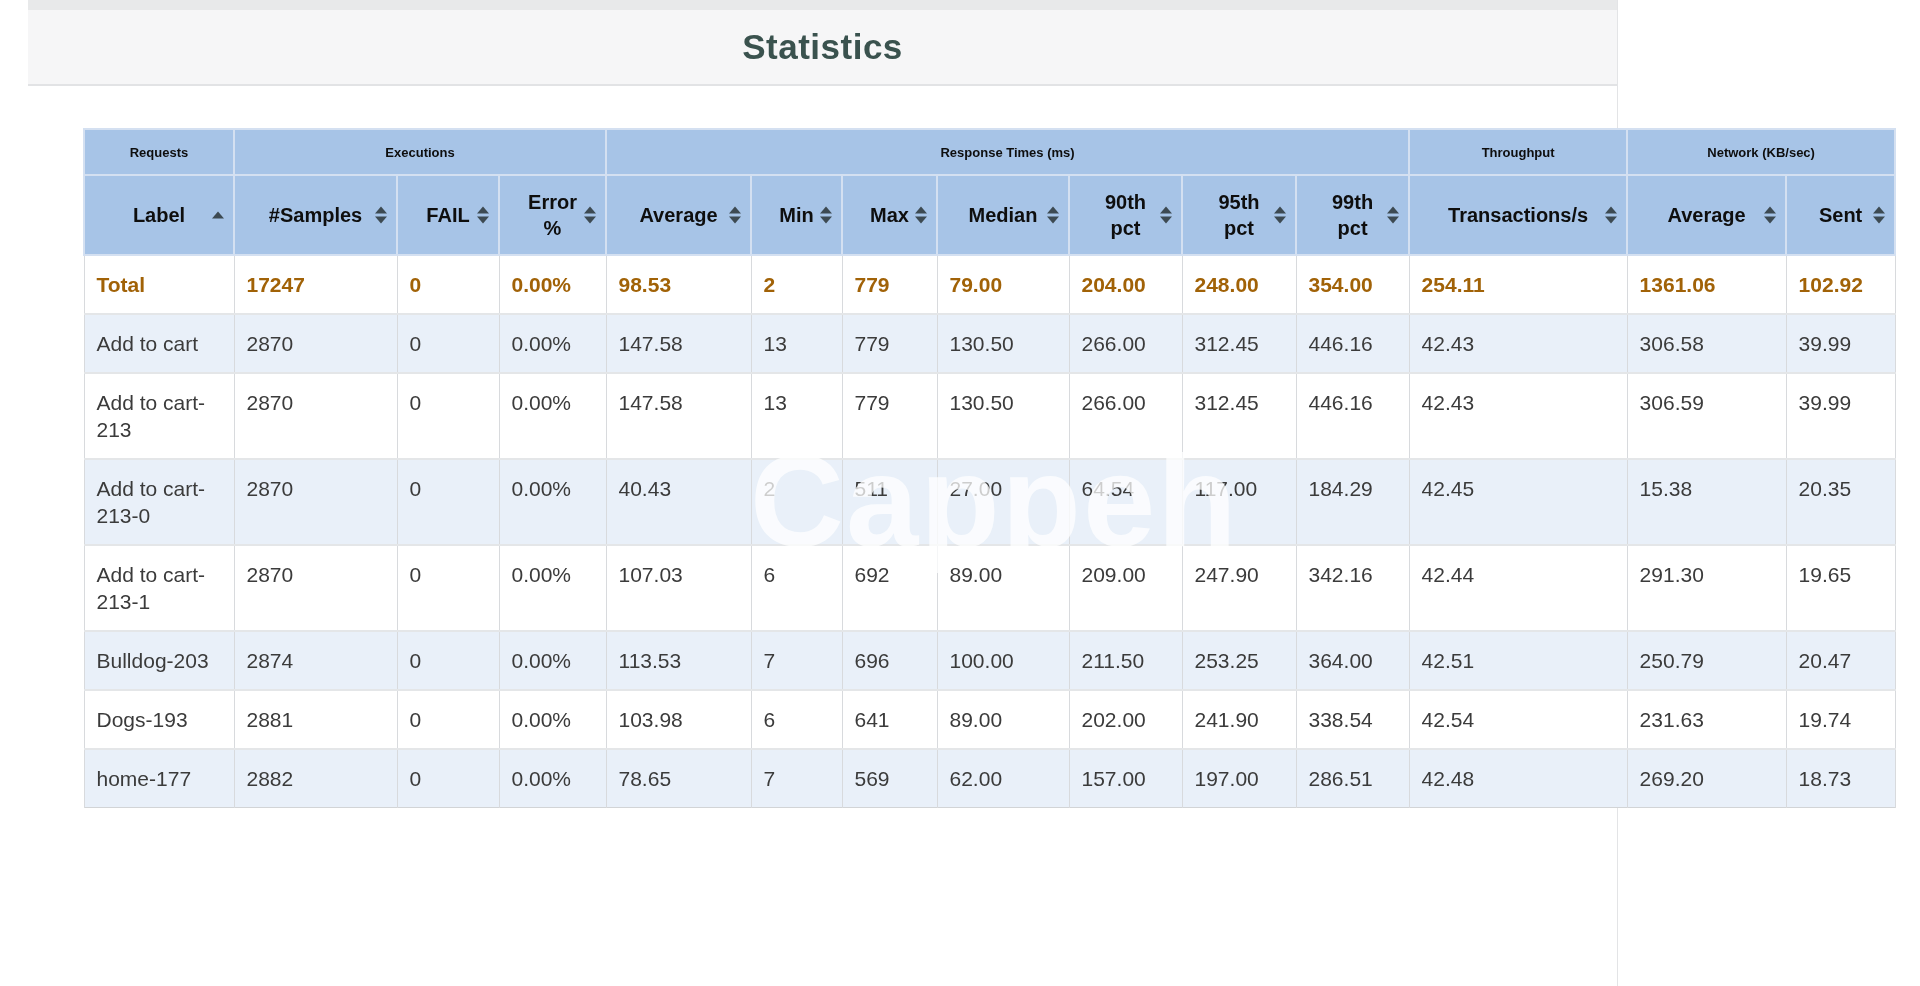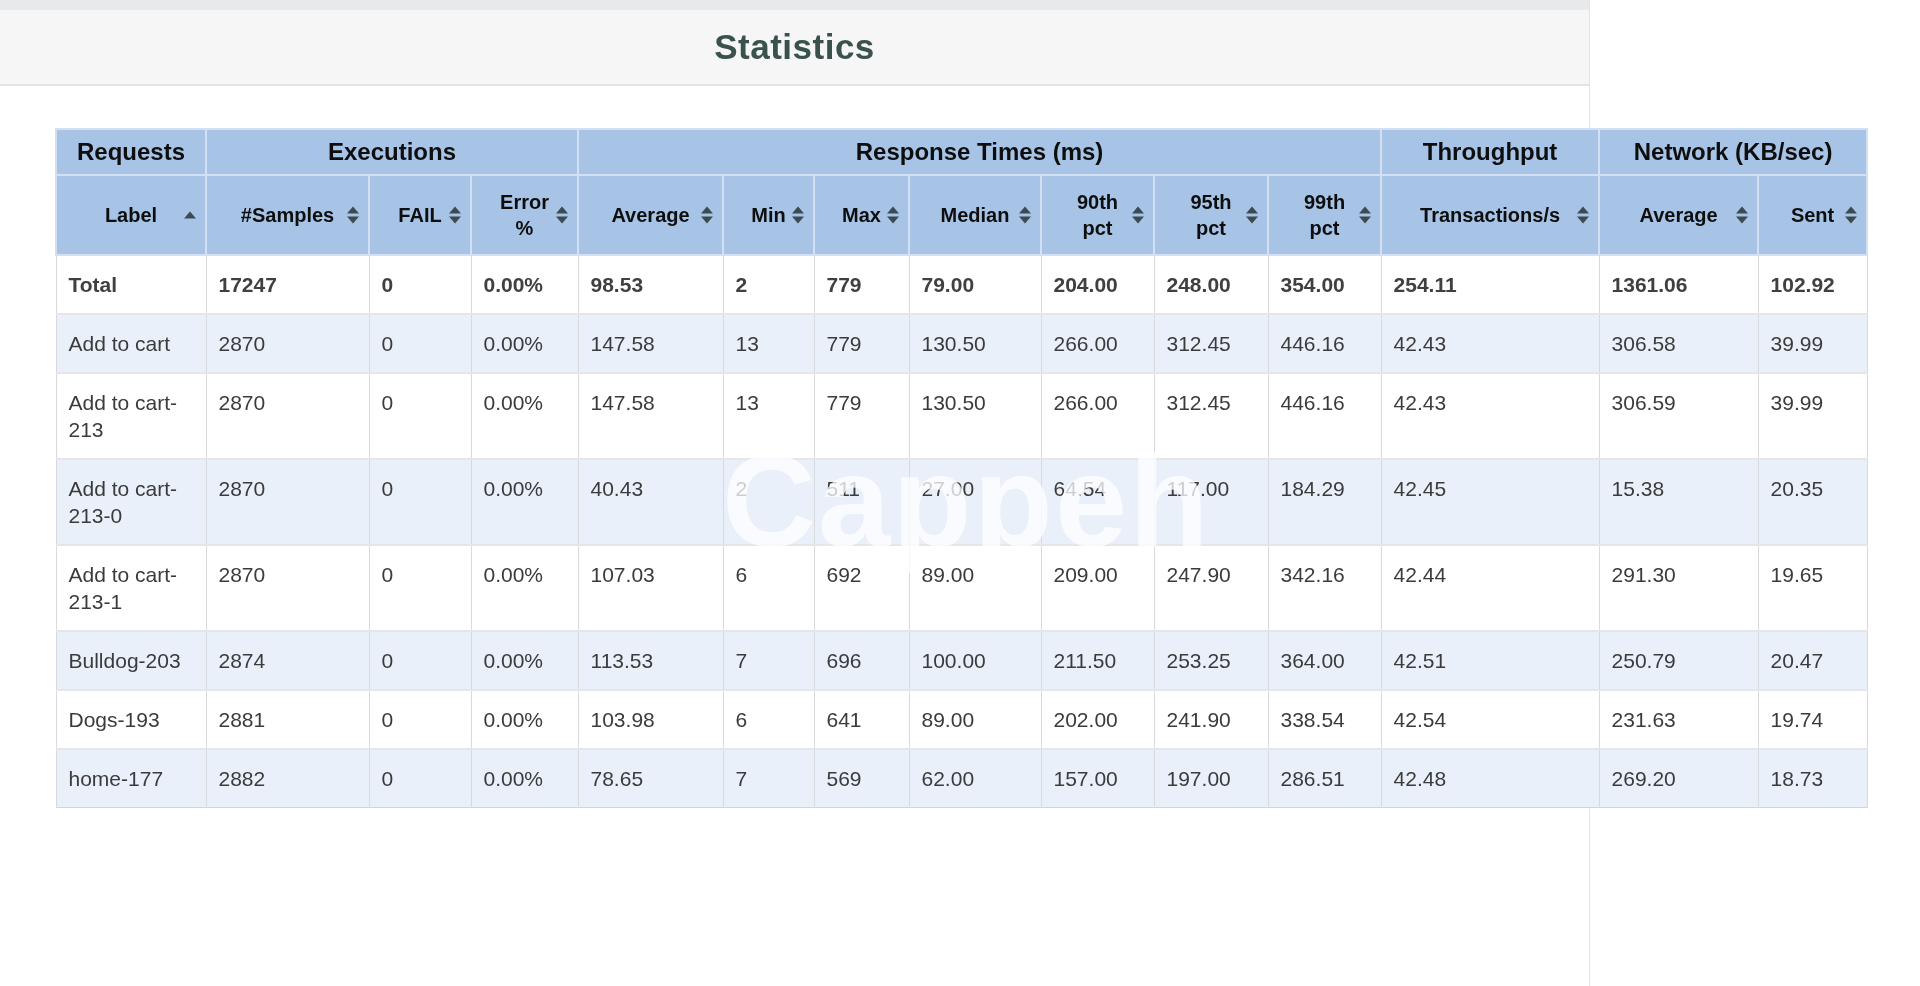--- a/index.html
+++ b/index.html
@@ -2,21 +2,21 @@
 <html><head>
 <meta charset="utf-8">
 <style>
   * { margin: 0; padding: 0; box-sizing: border-box; }
   html, body {
     width: 1920px; height: 986px;
     overflow: hidden;
     background: #ffffff;
     font-family: "Liberation Sans", "DejaVu Sans", sans-serif;
   }
-  .page { position: relative; width: 1590px; height: 986px; background: #ffffff; border-right: 1px solid #e3e4e6; }
+  .page { position: relative; width: 1590px; height: 986px; background: #ffffff; border-right: 1px solid #e3e4e6; margin-left: 28px; }
 
   .top-strip { height: 10px; background: #e8e9ea; }
   .title-band {
     height: 76px; background: #f6f6f7;
     border-bottom: 2px solid #e2e3e5;
     display: flex; align-items: center; justify-content: center;
   }
   .title-band h1 {
     font-size: 35px; font-weight: 700; color: #3a524e; letter-spacing: 0.5px;
   }
@@ -32,21 +32,21 @@
 
   
   thead th {
     background: #a7c4e7;
     border: 2px solid #d4e0f1;
     color: #0e0e0e;
     font-weight: 700;
     text-align: center;
     vertical-align: middle;
   }
-  tr.group-row th { height: 46px; font-size: 24px; }
+  tr.group-row th { height: 46px; font-size: 13px; }
   tr.head-row th { height: 80px; font-size: 20px; position: relative; padding: 0 26px; line-height: 26px; }
 
   .sort { position: absolute; right: 9px; top: 50%; transform: translateY(-50%); display: flex; flex-direction: column; gap: 3px; }
   .sort i { display: block; width: 0; height: 0; border-left: 6px solid transparent; border-right: 6px solid transparent; }
   .sort i.up   { border-bottom: 7px solid #3d4a52; }
   .sort i.down { border-top: 7px solid #3d4a52; }
 
   
   tbody td {
     border-left: 1px solid #d8dadd;
@@ -55,21 +55,21 @@
     font-size: 21px;
     line-height: 27px;
     color: #3b3b3b;
     padding: 15px 12px;
     vertical-align: top;
     text-align: left;
     background: #ffffff;
   }
   tbody td.label-cell { padding-right: 24px; }
   tbody tr:nth-child(even) td { background: #e9f0f9; }
-  tbody tr.total-row td { font-weight: 700; color: #404040; border-top: none; }
+  tbody tr.total-row td { font-weight: 700; color: #a16207; border-top: none; }
 
   .watermark {
     position: absolute;
     left: 722px; top: 440px;
     font-size: 130px;
     line-height: 0.95;
     font-weight: 700;
     color: rgba(255,255,255,0.75);
     z-index: 5;
     pointer-events: none;

